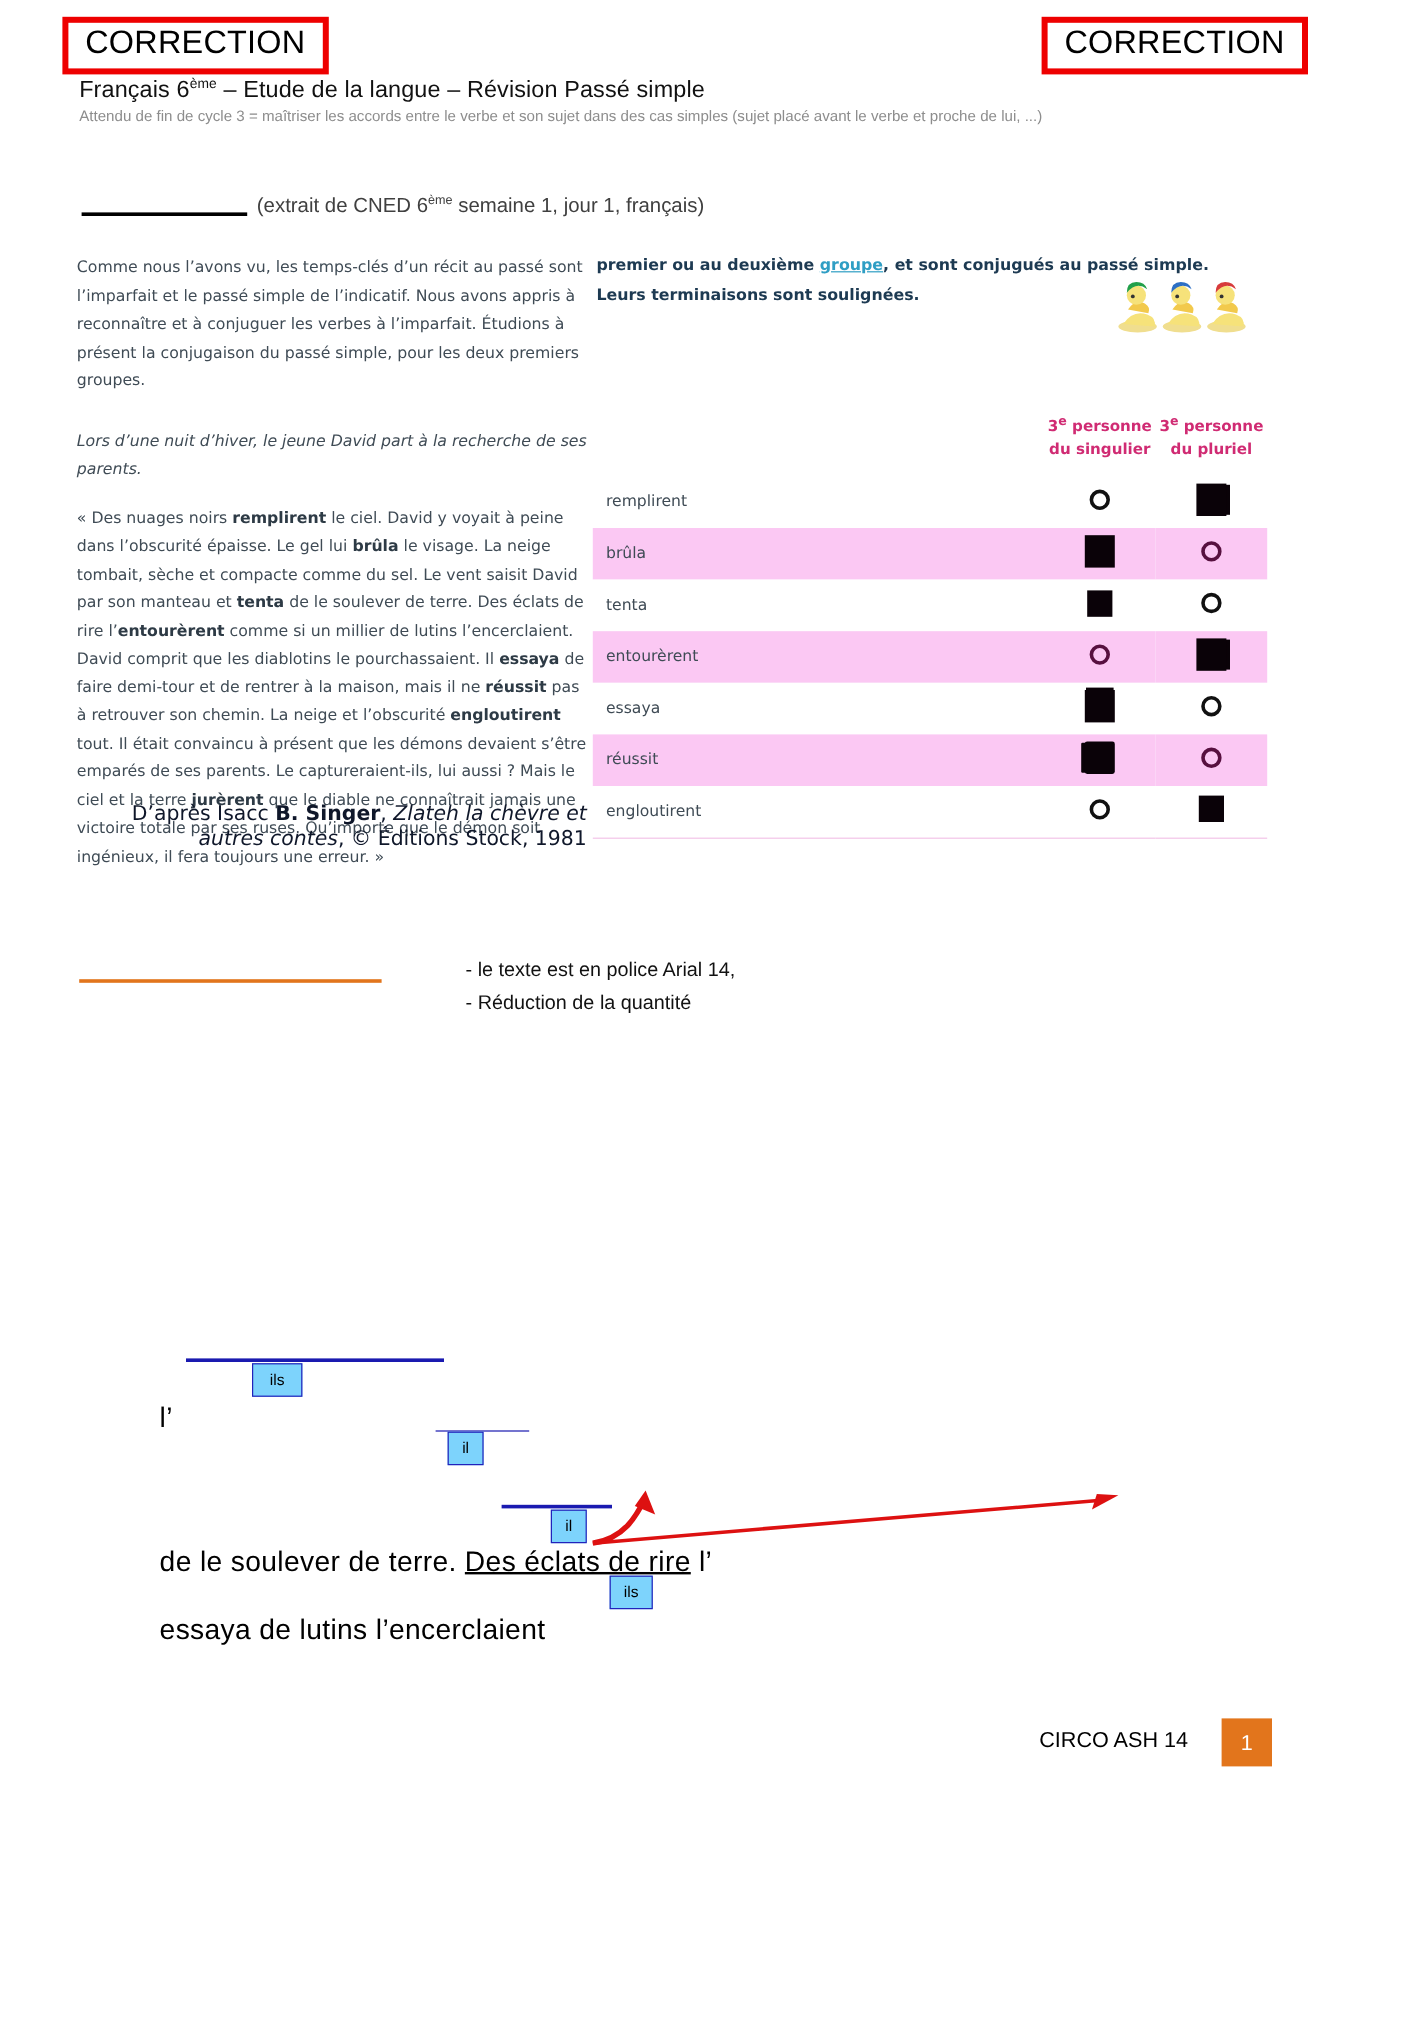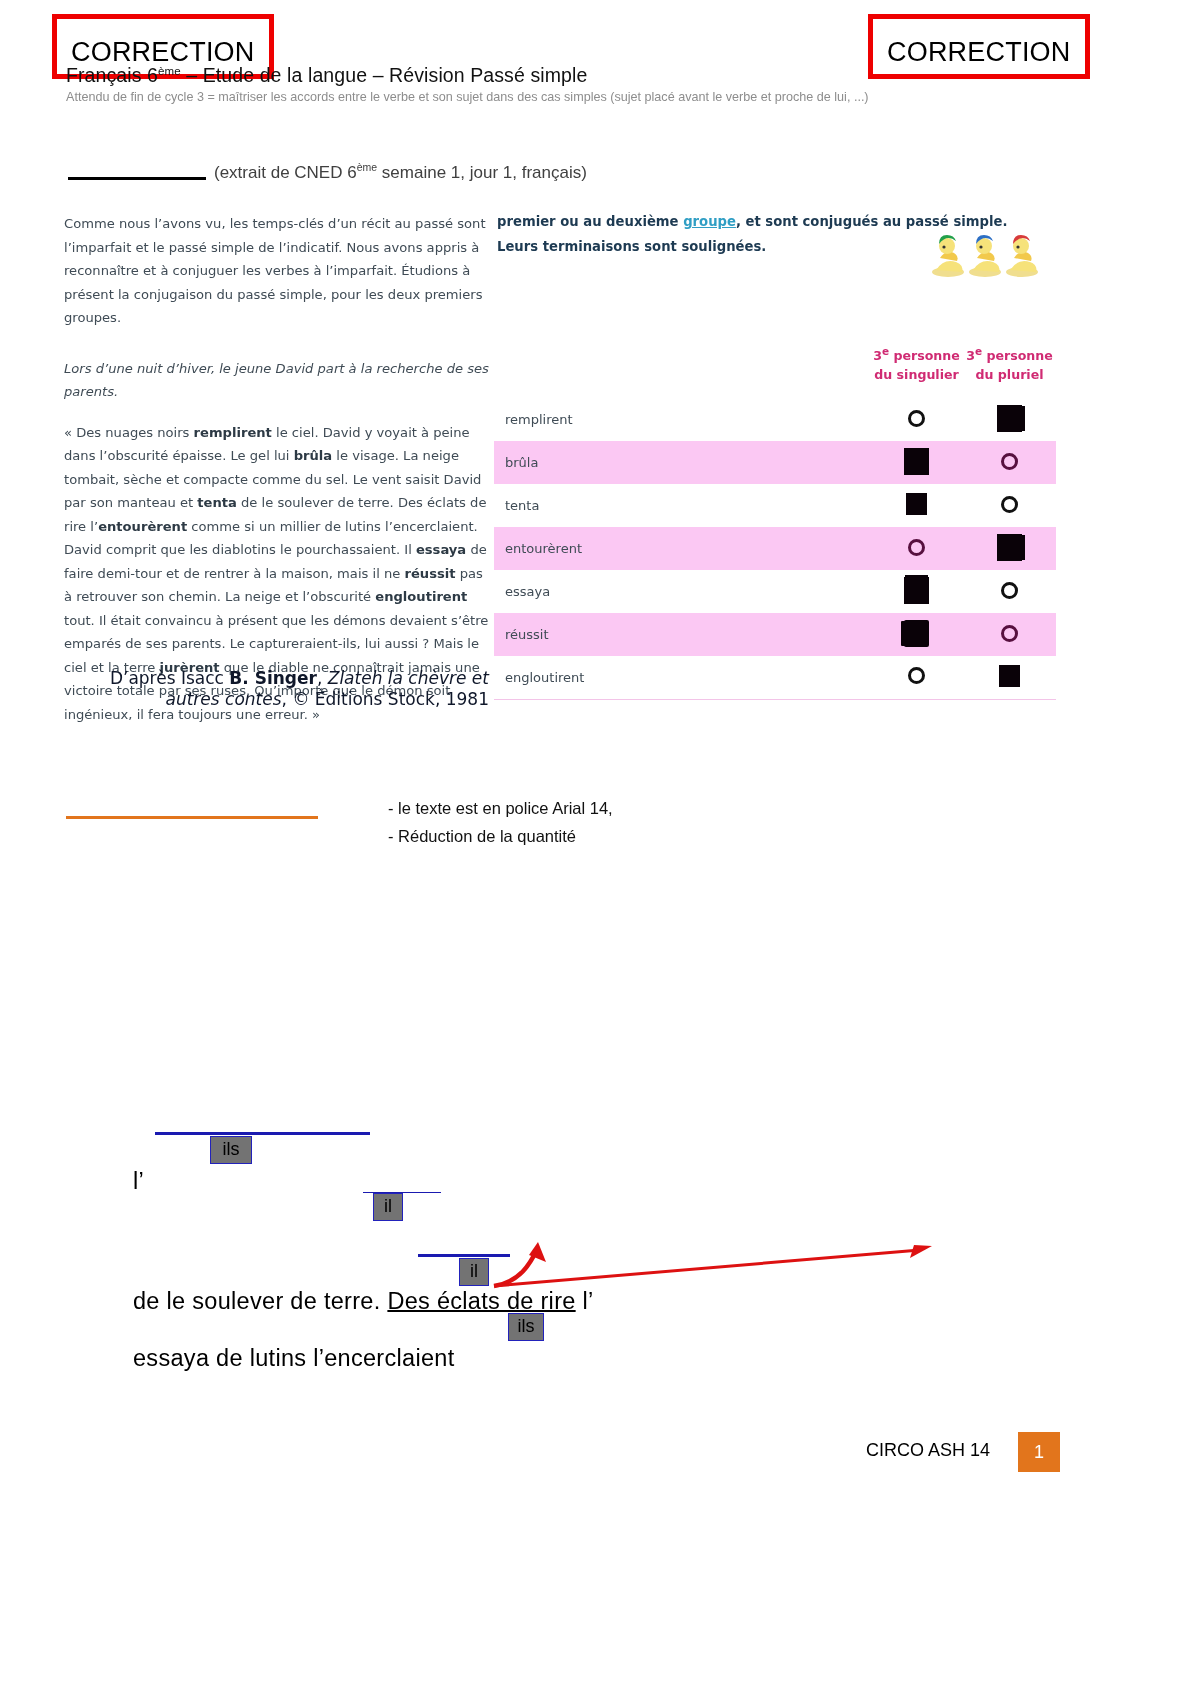--- a/index.html
+++ b/index.html
@@ -11,21 +11,21 @@
     font-family: "Liberation Sans", sans-serif;
     color: #000;
     overflow: hidden;
   }
 
   
   .stamp {
     position: absolute;
     border: 5px solid #ee0000;
     background: #ffffff;
-    padding: 18px 14px 6px 14px;
+    padding: 1px 14px 6px 14px;
     font-size: 27px;
     letter-spacing: .2px;
     line-height: 1.15;
     color: #000;
     white-space: nowrap;
   }
   #stamp-left  { left: 52px;  top: 14px; }
   #stamp-right { left: 868px; top: 14px; }
 
   
@@ -128,22 +128,22 @@
   #notes {
     position: absolute; left: 388px; top: 794px;
     font-size: 16.5px; line-height: 28px; color: #111;
   }
   #notes div { white-space: nowrap; }
 
   
   .blue-rule { position: absolute; height: 0; border-top: 3px solid #1a1ab0; }
   .blue-rule.thin { border-top-width: 1.4px; }
   .box {
-    position: absolute; border: 1.3px solid #2222bb; background: #737373;
-    font-size: 18px; color: #000; text-align: center;
+    position: absolute; border: 1.3px solid #2222bb; background: #7dd3fc;
+    font-size: 13px; color: #000; text-align: center;
     line-height: 23px; padding-top: 1px;
   }
   .bodytext {
     position: absolute; font-size: 23.5px; color: #000;
     white-space: nowrap; letter-spacing: .3px;
   }
   .underline-phrase { text-decoration: underline; text-decoration-thickness: 1.6px; }
 
   
   #footer-text {

